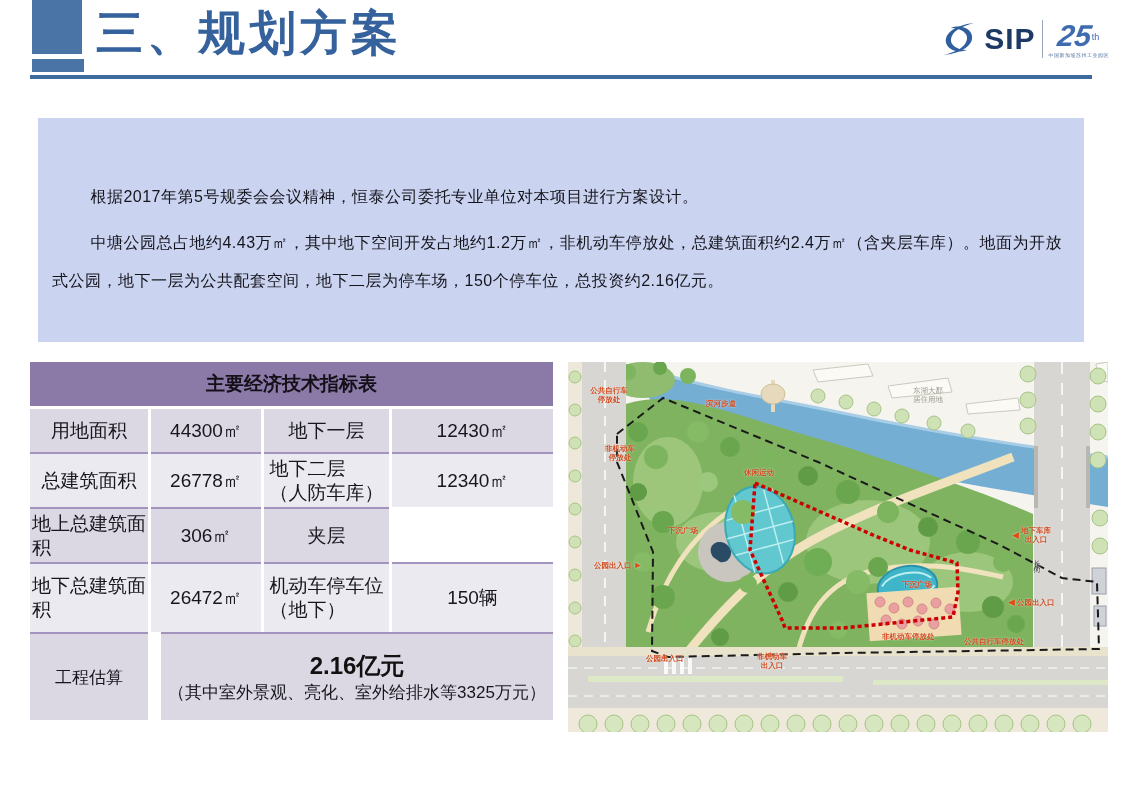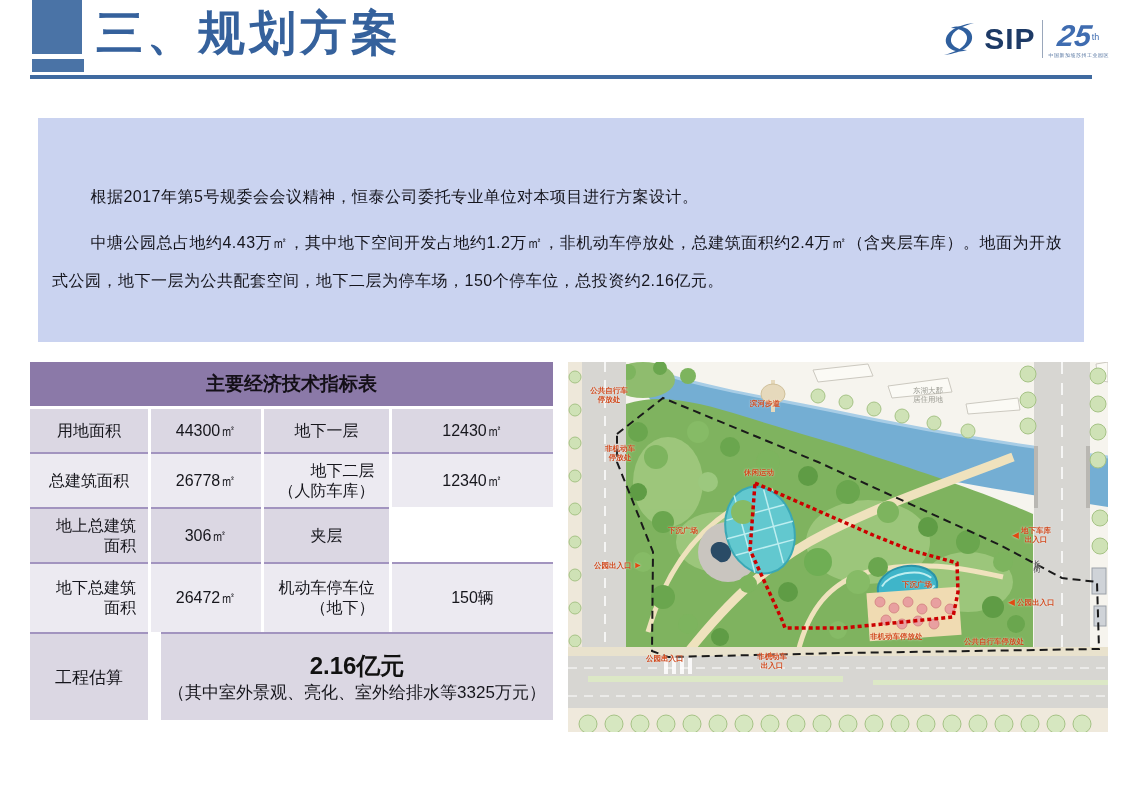--- a/index.html
+++ b/index.html
@@ -26,23 +26,23 @@
   .intro-box{position:absolute;left:38px;top:118px;width:1046px;height:224px;background:#cad3f0;
              box-sizing:border-box;padding:52px 8px 0 6px;}
   .intro-box p{margin:8px;font-size:16px;line-height:38px;color:#15151d;text-indent:2.4em;
                letter-spacing:.5px;}
 
   
   .itable{position:absolute;left:30px;top:362px;width:523px;}
   .itable-title{height:44px;background:#8b79a8;display:flex;align-items:center;justify-content:center;
                 font-size:19px;font-weight:bold;color:#141018;}
   .itable-row{display:grid;grid-template-columns:118px 110px 125px 1fr;column-gap:3px;}
-  .itable-cell{display:flex;align-items:center;justify-content:center;text-align:right;
-               font-size:16px;color:#16161c;border-top:2px solid #a294bf;white-space:pre-line;
-               line-height:1.25;padding:12px;box-sizing:border-box;}
+  .itable-cell{display:flex;align-items:center;justify-content:center;text-align:left;
+               font-size:19px;color:#16161c;border-top:2px solid #a294bf;white-space:pre-line;
+               line-height:1.25;padding:2px;box-sizing:border-box;}
   .row-a .itable-cell{background:#dbd7e3;}
   .row-b .itable-cell{background:#eceaf1;}
   .r1 .itable-cell{height:46px;border-top:3px solid #ffffff;}
   .r2 .itable-cell{height:55px;}
   .r3 .itable-cell{height:55px;}
   .r4 .itable-cell{height:70px;}
   .itable-footer{display:grid;grid-template-columns:118px 1fr;column-gap:13px;}
   .itable-footer .fcell{background:#dbd7e3;border-top:2px solid #a294bf;display:flex;
                         flex-direction:column;align-items:center;justify-content:center;
                         text-align:center;height:88px;box-sizing:border-box;}
@@ -307,21 +307,21 @@
         <circle cx="488" cy="362" r="9"></circle>
           <circle cx="514" cy="362" r="9"></circle>
       </g>
 
       <path d="M49,72 L95,36 L250,100 L432,183 L494,216 L529,220 L531,287 L275,291 L100,295 L84,289 L85,190 L49,100 Z" fill="none" stroke="#1a1a1a" stroke-width="2" stroke-dasharray="8 5"></path>
       <path d="M187,121 L305,173 L342,188 L389,201 L390,230 L385,255 L275,266 L217,266 L214,258 L182,188 Z" fill="none" stroke="#cc0000" stroke-width="3.5" stroke-dasharray="4 3"></path>
     </svg>
 
     <div class="sp-label" style="left:10px;top:24px;width:62px;">公共自行车
 停放处</div>
-    <div class="sp-label" style="left:138px;top:37px;margin-left:44px;">滨河步道</div>
+    <div class="sp-label" style="left:138px;top:37px;">滨河步道</div>
     <div class="sp-label" style="left:26px;top:82px;width:52px;">非机动车
 停放处</div>
     <div class="sp-label" style="left:100px;top:164px;">下沉广场</div>
     <div class="sp-label" style="left:176px;top:106px;">休闲运动</div>
     <div class="sp-label" style="left:334px;top:218px;">下沉广场</div>
     <div class="sp-label sp-gray" style="left:321px;top:24px;margin-left:24px;">东湖大郡
 居住用地</div>
 
     <div class="sp-label arrow-row" style="left:444px;top:164px;">
       <span class="arrow">◀</span>
@@ -329,21 +329,21 @@
 出入口</span>
     </div>
 
     <div class="sp-label arrow-row" style="left:440px;top:235px;">
       <span class="arrow">◀</span>
       <span>公园出入口</span>
     </div>
 
     <div class="sp-label sp-vert" style="left:464px;top:192px;">长乐街</div>
 
-    <div class="sp-label" style="left:302px;top:270px;">非机动车停放处</div>
+    <div class="sp-label" style="left:302px;top:270px;padding-left:12px;">非机动车停放处</div>
     <div class="sp-label" style="left:396px;top:275px;">公共自行车停放处</div>
 
     <div class="sp-label arrow-row" style="left:26px;top:198px;">
       <span>公园出入口</span>
       <span class="arrow">►</span>
     </div>
 
     <div class="sp-label" style="left:92px;top:280px;">
       <span class="arrow">▲</span>
     </div>

